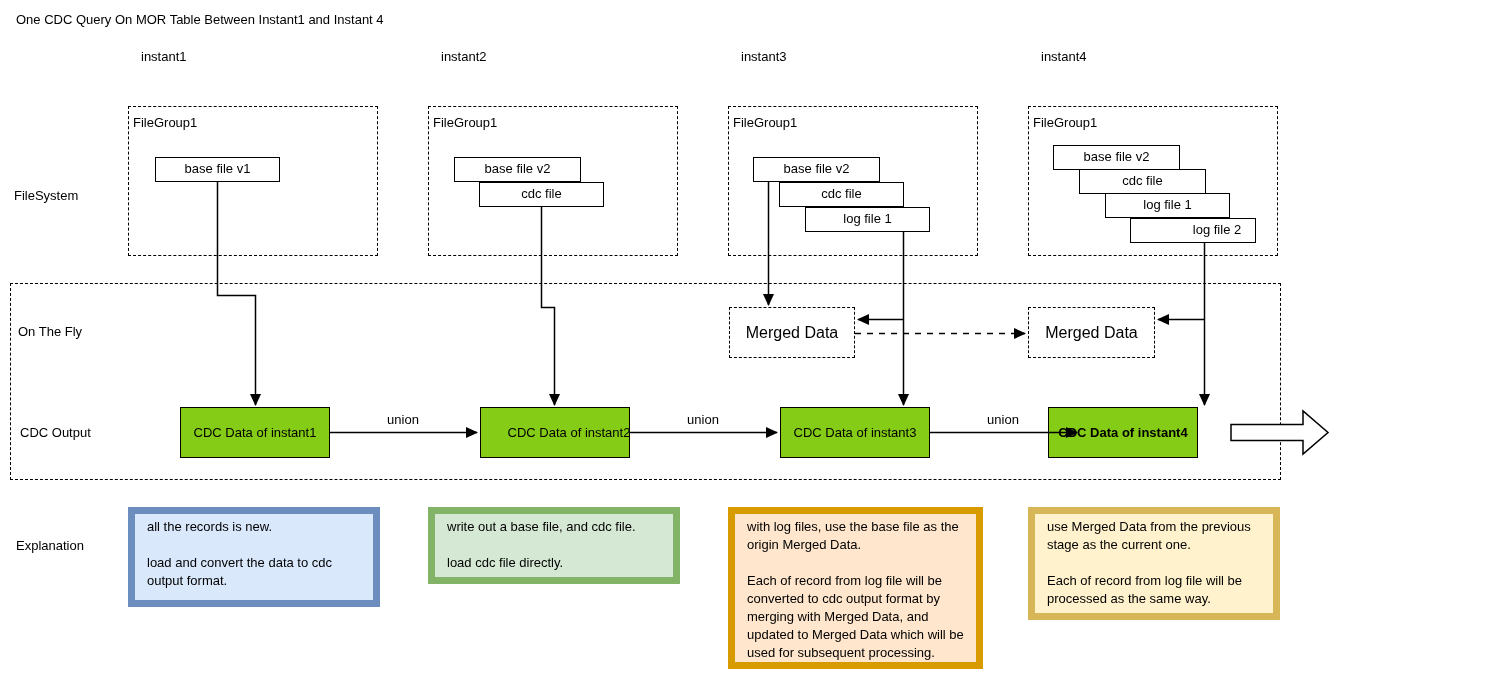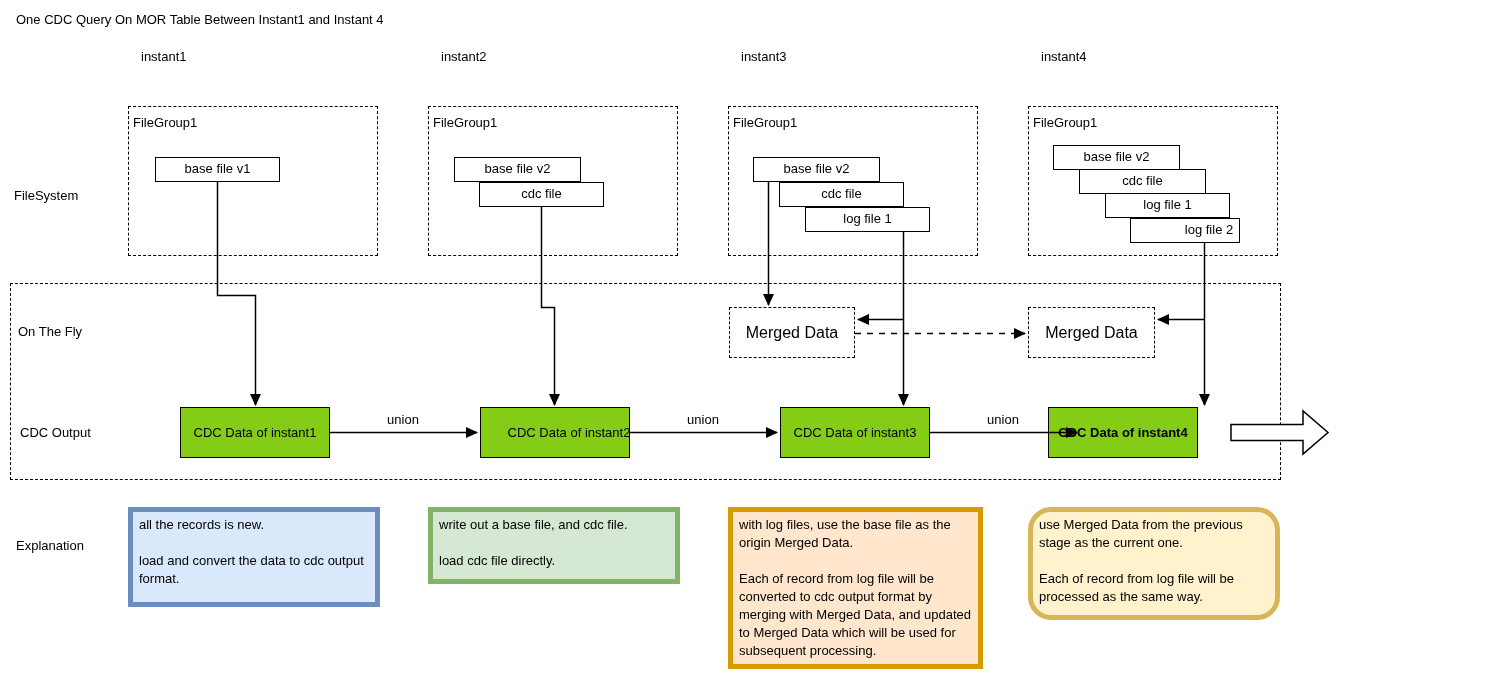--- a/index.html
+++ b/index.html
@@ -67,22 +67,22 @@
     border: 1px solid #b85450;
     background: #f8cecc;
     box-sizing: border-box;
     display: flex; align-items: center; justify-content: center;
     font-size: 13px;
     white-space: nowrap;
   }
   .expl {
     position: absolute;
     box-sizing: border-box;
-    border: 5px solid #404040;
-    padding: 4px 6px;
+    border: 7px solid #404040;
+    padding: 4px 12px;
     font-size: 13px;
     line-height: 18px;
     white-space: pre-line;
   }
   .connector-layer {
     position: absolute;
     left: 0; top: 0;
     width: 1491px; height: 694px;
     pointer-events: none;
   }
@@ -121,21 +121,21 @@
   <div class="filebox" style="left:753px; top:157px; width:127px;">base file v2</div>
   <div class="filebox" style="left:779px; top:182px; width:125px;">cdc file</div>
   <div class="filebox" style="left:805px; top:207px; width:125px;">log file 1</div>
 
   <div class="filegroup" style="left:1028px; top:106px;">
     <div class="fg-label">FileGroup1</div>
   </div>
   <div class="filebox" style="left:1053px; top:145px; width:127px;">base file v2</div>
   <div class="filebox" style="left:1079px; top:169px; width:127px;">cdc file</div>
   <div class="filebox" style="left:1105px; top:193px; width:125px;">log file 1</div>
-  <div class="filebox" style="left:1130px; top:218px; width:110px;padding-left:48px;">log file 2</div>
+  <div class="filebox" style="left:1130px; top:218px; width:126px;padding-left:48px;">log file 2</div>
 
   <div class="region" style="left:10px; top:283px; width:1271px; height:197px;"></div>
 
   <div class="mergedbox" style="left:729px; top:307px;">
     <span>Merged Data</span>
   </div>
   <div class="mergedbox" style="left:1028px; top:307px; width:127px;">
     <span>Merged Data</span>
   </div>
 
@@ -159,21 +159,21 @@
 
   <div class="expl" style="left: 128px; top: 507px; width: 252px; height: 100px; background-color: rgb(218, 232, 252); border-color: rgb(108, 142, 191);">all the records is new.
 
 load and convert the data to cdc output format.</div>
   <div class="expl" style="left: 428px; top: 507px; width: 252px; height: 77px; background-color: rgb(213, 232, 212); border-color: rgb(130, 179, 102);">write out a base file, and cdc file.
 
 load cdc file directly.</div>
   <div class="expl" style="left: 728px; top: 507px; width: 255px; height: 162px; background-color: rgb(255, 230, 204); border-color: rgb(215, 155, 0);">with log files, use the base file as the origin Merged Data.
 
 Each of record from log file will be converted to cdc output format by merging with Merged Data, and updated to Merged Data which will be used for subsequent processing.</div>
-  <div class="expl" style="left: 1028px; top: 507px; width: 252px; height: 113px; background-color: rgb(255, 242, 204); border-color: rgb(214, 182, 86); border-radius: 23px;">use Merged Data from the previous stage as the current one.
+  <div class="expl" style="left: 1028px; top: 507px; width: 252px; height: 113px; background-color: rgb(255, 242, 204); border-color: rgb(214, 182, 86);">use Merged Data from the previous stage as the current one.
 
 Each of record from log file will be processed as the same way.</div>
 
   <svg class="connector-layer" viewBox="0 0 1491 694">
     <defs>
       <marker id="ah" markerUnits="userSpaceOnUse" markerWidth="13" markerHeight="13" refX="11" refY="6.5" orient="auto">
         <path d="M0,1 L12,6.5 L0,12 Z" fill="#000"></path>
       </marker>
     </defs>
 

